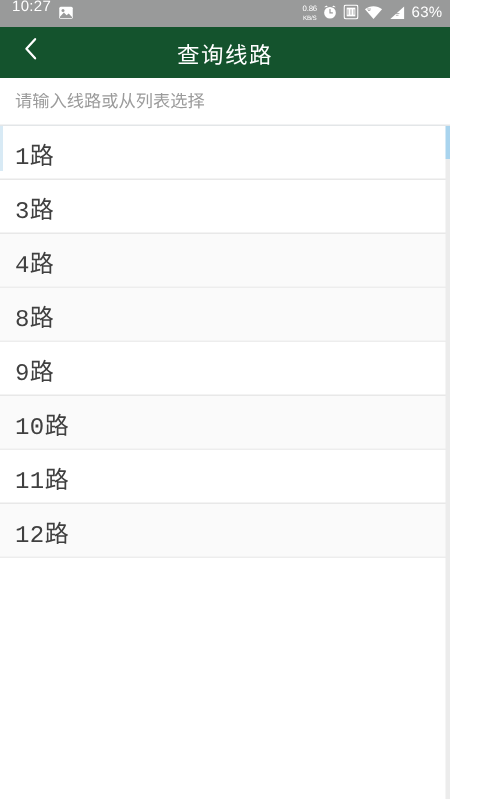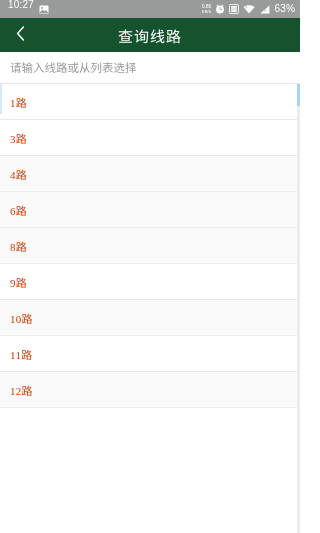--- a/index.html
+++ b/index.html
@@ -154,24 +154,24 @@
     padding-left: 10px;
     background: #ffffff;
     border-bottom: 1px solid #e8e8e8;
     cursor: pointer;
   }
   .route-item.band {
     background: #fafafa;
     border-bottom: 1px solid #ededed;
   }
   .route-label {
-    font-size: 11px;
-    color: #c2410c;
+    font-size: 16px;
+    color: #404040;
     letter-spacing: .3px;
-    font-family: Liberation Serif, serif;
+    font-family: Liberation Mono, monospace;
   }
 
   
   .edge-accent {
     position: absolute;
     left: 0;
     top: 0;
     width: 2px;
     height: 30px;
     background: #d8eaf5;
@@ -284,23 +284,20 @@
         <li class="route-item">
           <span class="route-label">1路</span>
         </li>
         <li class="route-item">
           <span class="route-label">3路</span>
         </li>
         <li class="route-item band">
           <span class="route-label">4路</span>
         </li>
         <li class="route-item band">
-          <span class="route-label">6路</span>
-        </li>
-        <li class="route-item band">
           <span class="route-label">8路</span>
         </li>
         <li class="route-item">
           <span class="route-label">9路</span>
         </li>
         <li class="route-item band">
           <span class="route-label">10路</span>
         </li>
         <li class="route-item">
           <span class="route-label">11路</span>

